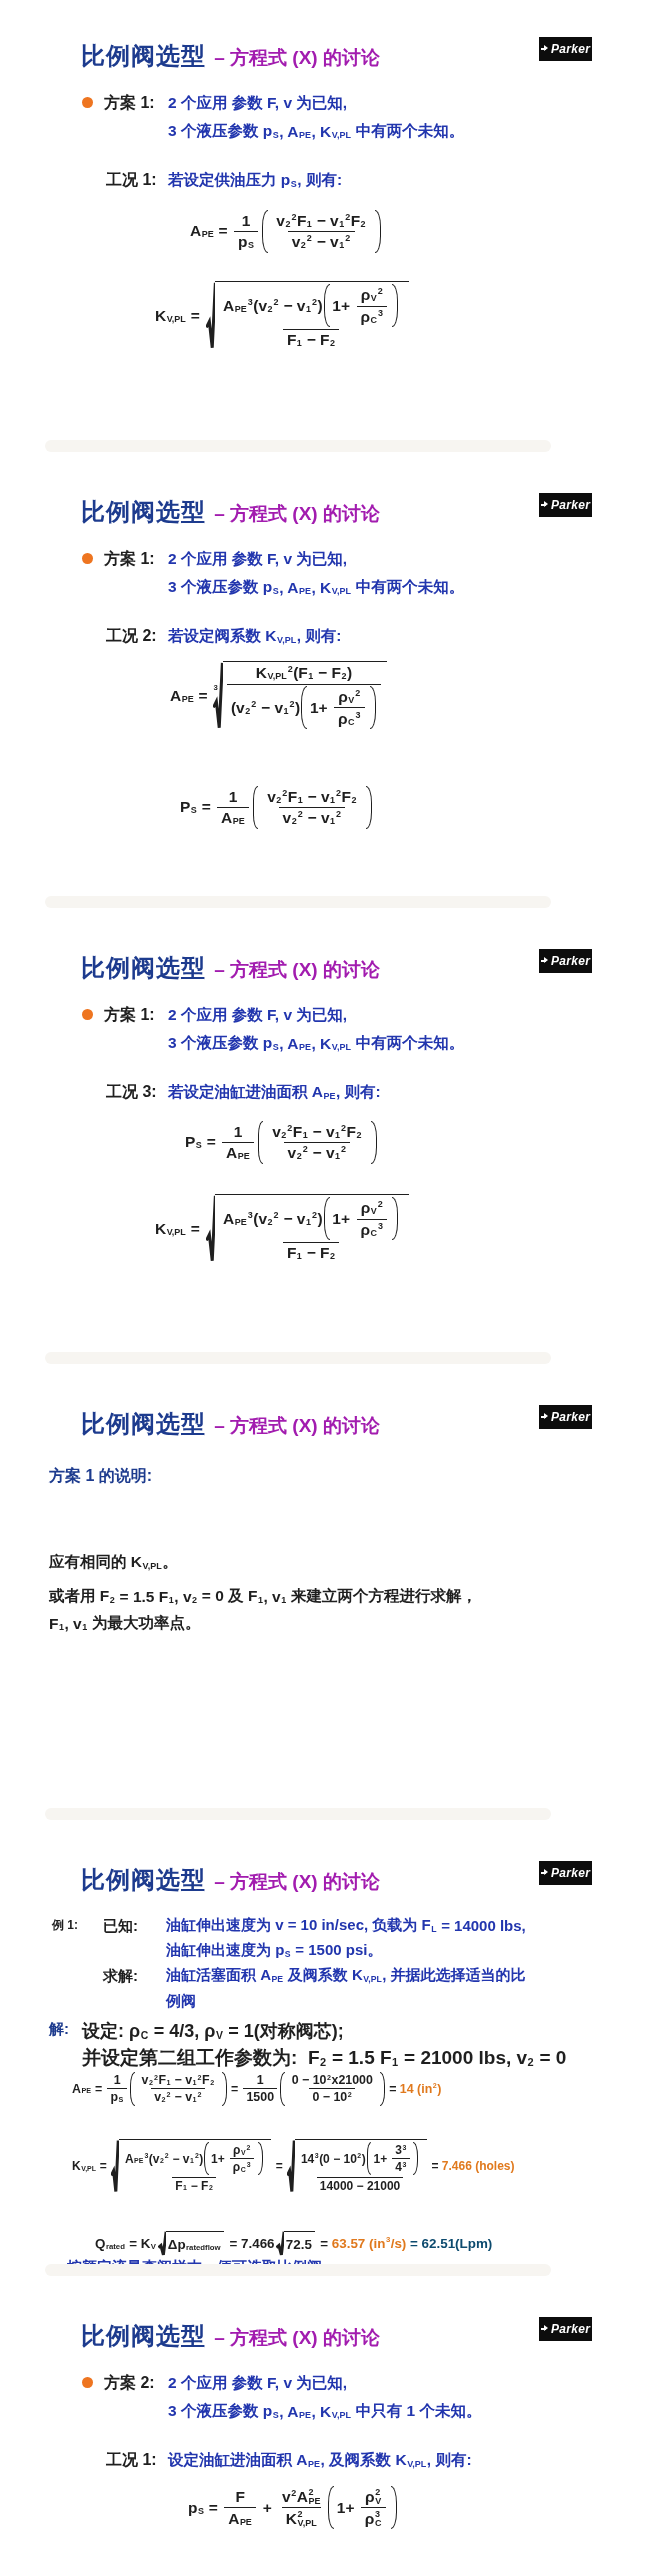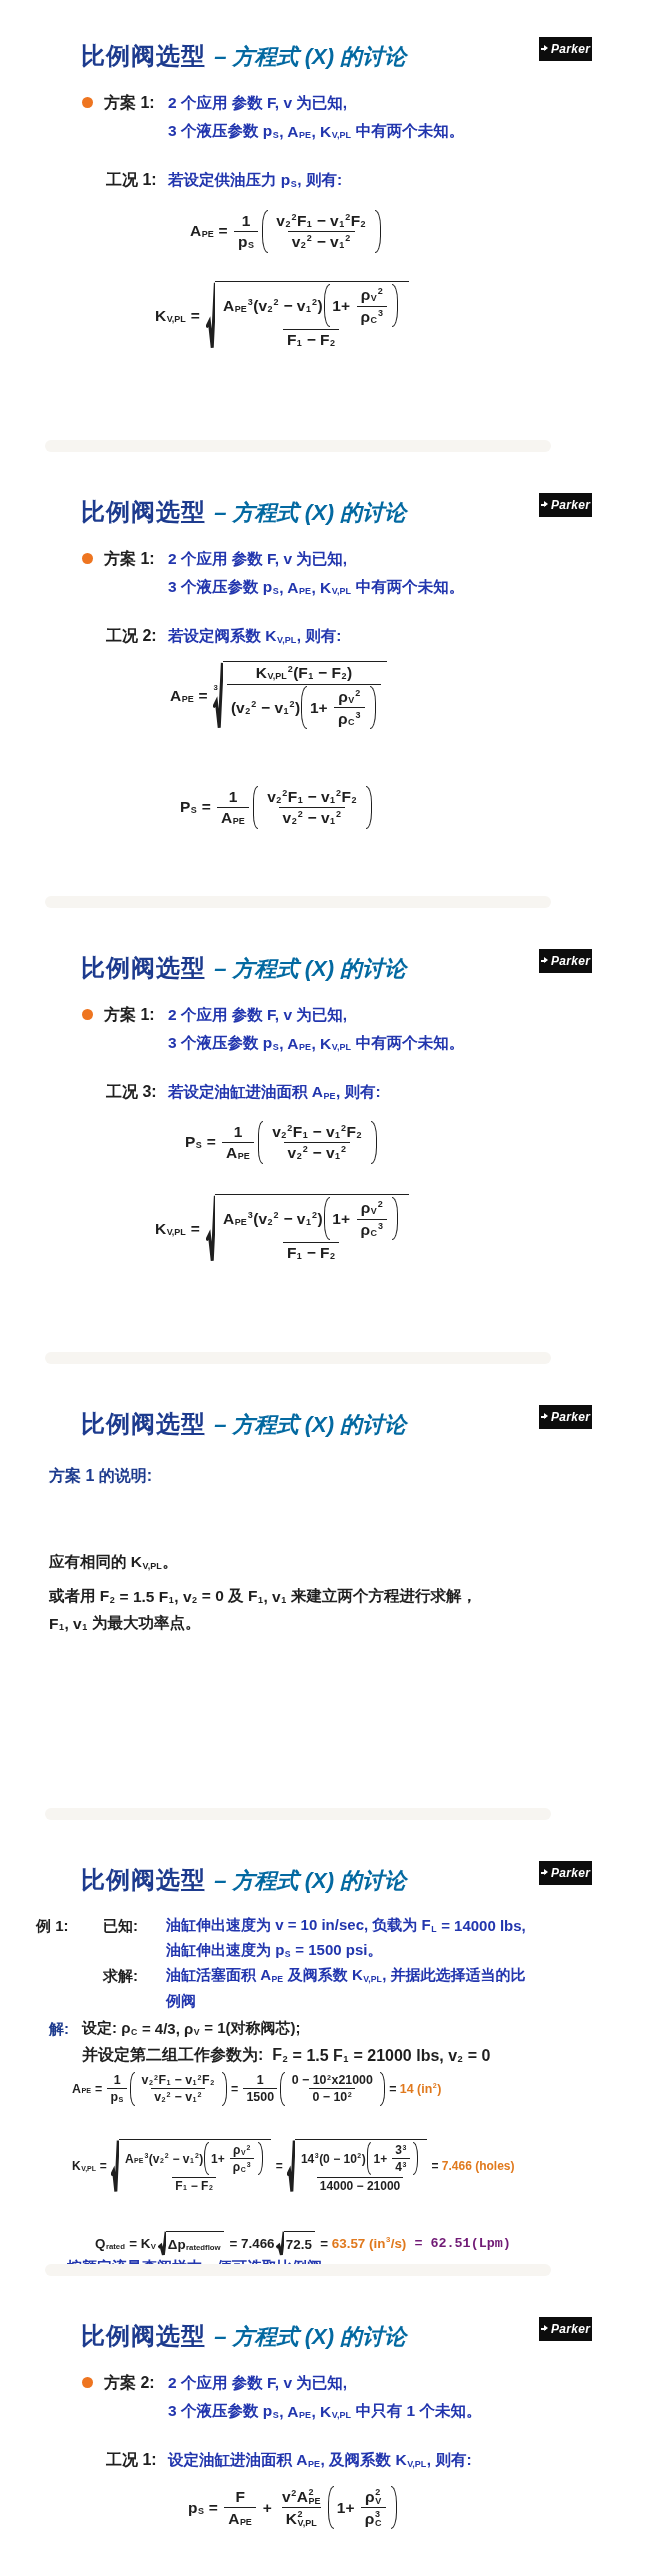--- a/index.html
+++ b/index.html
@@ -2,21 +2,21 @@
 <html style="--title-blue: #1d3b8e; --body-blue: #2236ae; --dark: #1f1f1f; --orange: #ee7520; --logo-bg: #0d0d0d; --logo-fg: #ffffff;font-size:8.2px"><head>
 <meta charset="utf-8">
 <style>
   html,body{margin:0;padding:0;background:#ffffff;}
   body{width:659px;font-family:"Liberation Sans","DejaVu Sans",sans-serif;}
   .slide{position:relative;width:596px;height:456px;background:#ffffff;overflow:hidden;}
   .slide:last-child{height:455px;}
   .edge{position:absolute;left:45px;right:45px;bottom:4.1px;height:12.4px;background:#f7f5f1;border-radius:6.2px;}
   .title{position:absolute;left:81px;top:40px;margin:0;display:flex;align-items:baseline;gap:8.2px;white-space:nowrap;font-weight:800;}
   .tmain{font-size:24px;color:var(--title-blue);letter-spacing:1px;}
-  .tsub{font-size:22px;color:#0369a1;font-style:italic;}
+  .tsub{font-size:19px;color:#a21caf;}
   .logo{position:absolute;left:539px;top:37px;width:53px;height:24px;background:var(--logo-bg);color:var(--logo-fg);display:flex;align-items:center;justify-content:center;}
   .larrow{display:inline-block;width:5.7px;height:2.1px;background:var(--logo-fg);position:relative;margin-right:4.6px;flex:none;}
   .larrow::after{content:"";position:absolute;right:-4.6px;top:-2.6px;border:3.6px solid transparent;border-left:4.6px solid var(--logo-fg);}
   .ltext{font-style:italic;font-weight:800;font-size:12px;letter-spacing:0.3px;}
   .dot{position:absolute;width:10.8px;height:10.8px;border-radius:50%;background:var(--orange);}
   .lab{position:absolute;font-size:16px;font-weight:800;color:var(--dark);white-space:nowrap;}
   .lab.bluelab{color:var(--title-blue);}
   .f{position:absolute;display:flex;align-items:center;font-weight:800;color:var(--dark);font-size:15.5px;white-space:pre;}
   .f.blue{color:var(--body-blue);}
   
@@ -125,41 +125,41 @@
 
 <section class="slide">
   <h1 class="title">
     <span class="tmain">比例阀选型</span>
     <span class="tsub">– 方程式 (X) 的讨论</span>
   </h1>
   <div class="logo">
     <span class="larrow"></span>
     <span class="ltext">Parker</span>
   </div>
-  <div class="lab" style="left:36px;top:93px;font-size:15px">例 1:</div>
+  <div class="lab" style="left:52px;top:93px;font-size:12px">例 1:</div>
   <div class="lab" style="left:103px;top:93px;font-size:15px">已知:</div>
   <div class="f blue" style="left:166px;top:92px;font-size:15px"><span class="txt">油缸伸出速度为 v = 10 in/sec, 负载为 F</span><span class="sub">L</span><span class="txt"> = 14000 lbs,</span></div>
   <div class="f blue" style="left:166px;top:117px;font-size:15px"><span class="txt">油缸伸出速度为 p</span><span class="sub">S</span><span class="txt"> = 1500 psi。</span></div>
   <div class="lab" style="left:103px;top:143px;font-size:15px">求解:</div>
   <div class="f blue" style="left:166px;top:142px;font-size:15px"><span class="txt">油缸活塞面积 A</span><span class="sub">PE</span><span class="txt"> 及阀系数 K</span><span class="sub">V,PL</span><span class="txt">, 并据此选择适当的比</span></div>
   <div class="f blue" style="left:166px;top:168px;font-size:15px"><span class="txt">例阀</span></div>
   <div class="lab bluelab" style="left:49px;top:196px;font-size:15px">解:</div>
-  <div class="f" style="left:82px;top:195px;font-size:15px"><span class="txt">设定: ρ</span><span class="sub">C</span><span class="txt"> = 4/3, ρ</span><span class="sub">V</span><span class="txt"> = 1(对称阀芯);</span></div>
-  <div class="f" style="left:82px;top:221px;font-size:16px"><span class="txt">并设定第二组工作参数为:  F</span><span class="sub">2</span><span class="txt"> = 1.5 F</span><span class="sub">1</span><span class="txt"> = 21000 lbs, v</span><span class="sub">2</span><span class="txt"> = 0</span></div>
+  <div class="f" style="left:82px;top:195px;font-size:18px"><span class="txt">设定: ρ</span><span class="sub">C</span><span class="txt"> = 4/3, ρ</span><span class="sub">V</span><span class="txt"> = 1(对称阀芯);</span></div>
+  <div class="f" style="left:82px;top:221px;font-size:19px"><span class="txt">并设定第二组工作参数为:  F</span><span class="sub">2</span><span class="txt"> = 1.5 F</span><span class="sub">1</span><span class="txt"> = 21000 lbs, v</span><span class="sub">2</span><span class="txt"> = 0</span></div>
   <div class="f" style="left:72px;top:248px;font-size:12.4px"><span class="txt">A</span><span class="sub">PE</span><span class="txt"> = </span><span class="frac"><span class="num"><span class="txt">1</span></span><span class="den"><span class="txt">p</span><span class="sub">S</span></span></span><span class="par"><span class="lp"></span><span class="pbody"><span class="frac"><span class="num"><span class="txt">v</span><span class="sub">2</span><span class="sup">2</span><span class="txt">F</span><span class="sub">1</span><span class="txt"> − v</span><span class="sub">1</span><span class="sup">2</span><span class="txt">F</span><span class="sub">2</span></span><span class="den"><span class="txt">v</span><span class="sub">2</span><span class="sup">2</span><span class="txt"> − v</span><span class="sub">1</span><span class="sup">2</span></span></span></span><span class="rp"></span></span><span class="txt"> = </span><span class="frac"><span class="num"><span class="txt">1</span></span><span class="den"><span class="txt">1500</span></span></span><span class="par"><span class="lp"></span><span class="pbody"><span class="frac"><span class="num"><span class="txt">0 − 10</span><span class="sup">2</span><span class="txt">x21000</span></span><span class="den"><span class="txt">0 − 10</span><span class="sup">2</span></span></span></span><span class="rp"></span></span><span class="txt"> = </span><span class="clr" style="color: rgb(224, 121, 29);"><span class="txt">14 (in</span><span class="sup">2</span><span class="txt">)</span></span></div>
   <div class="f" style="left:72px;top:315px;font-size:12px"><span class="txt">K</span><span class="sub">V,PL</span><span class="txt"> = </span><span class="sqrt"><svg viewBox="0 0 20 60" preserveAspectRatio="none" class="tick">
           <path d="M1 40 L7 35 L13 57.5 L19.5 1.6" fill="none" stroke="currentColor" stroke-width="3" vector-effect="non-scaling-stroke"></path>
         </svg><span class="sbody"><span class="frac"><span class="num"><span class="txt">A</span><span class="sub">PE</span><span class="sup">3</span><span class="txt">(v</span><span class="sub">2</span><span class="sup">2</span><span class="txt"> − v</span><span class="sub">1</span><span class="sup">2</span><span class="txt">)</span><span class="par"><span class="lp"></span><span class="pbody"><span class="txt">1+ </span><span class="frac"><span class="num"><span class="txt">ρ</span><span class="sub">V</span><span class="sup">2</span></span><span class="den"><span class="txt">ρ</span><span class="sub">C</span><span class="sup">3</span></span></span></span><span class="rp"></span></span></span><span class="den"><span class="txt">F</span><span class="sub">1</span><span class="txt"> − F</span><span class="sub">2</span></span></span></span></span><span class="txt"> = </span><span class="sqrt"><svg viewBox="0 0 20 60" preserveAspectRatio="none" class="tick">
           <path d="M1 40 L7 35 L13 57.5 L19.5 1.6" fill="none" stroke="currentColor" stroke-width="3" vector-effect="non-scaling-stroke"></path>
         </svg><span class="sbody"><span class="frac"><span class="num"><span class="txt">14</span><span class="sup">3</span><span class="txt">(0 − 10</span><span class="sup">2</span><span class="txt">)</span><span class="par"><span class="lp"></span><span class="pbody"><span class="txt">1+ </span><span class="frac"><span class="num"><span class="txt">3</span><span class="sup">3</span></span><span class="den"><span class="txt">4</span><span class="sup">3</span></span></span></span><span class="rp"></span></span></span><span class="den"><span class="txt">14000 − 21000</span></span></span></span></span><span class="txt"> = </span><span class="clr" style="color: rgb(224, 121, 29);"><span class="txt">7.466 (holes)</span></span></div>
   <div class="f" style="left:95px;top:407px;font-size:13.4px"><span class="txt">Q</span><span class="sub">rated</span><span class="txt"> = K</span><span class="sub">V</span><span class="sqrt"><svg viewBox="0 0 20 60" preserveAspectRatio="none" class="tick">
           <path d="M1 40 L7 35 L13 57.5 L19.5 1.6" fill="none" stroke="currentColor" stroke-width="3" vector-effect="non-scaling-stroke"></path>
         </svg><span class="sbody"><span class="txt">Δp</span><span class="sub">ratedflow</span></span></span><span class="txt"> = 7.466</span><span class="sqrt"><svg viewBox="0 0 20 60" preserveAspectRatio="none" class="tick">
           <path d="M1 40 L7 35 L13 57.5 L19.5 1.6" fill="none" stroke="currentColor" stroke-width="3" vector-effect="non-scaling-stroke"></path>
-        </svg><span class="sbody"><span class="txt">72.5</span></span></span><span class="txt"> = </span><span class="clr" style="color: rgb(224, 121, 29);"><span class="txt">63.57 (in</span><span class="sup">3</span><span class="txt">/s)</span></span><span class="clr" style="color: #701a75; font-family: Liberation Mono, monospace;"><span class="txt"> = 62.51(Lpm)</span></span></div>
+        </svg><span class="sbody"><span class="txt">72.5</span></span></span><span class="txt"> = </span><span class="clr" style="color: rgb(224, 121, 29);"><span class="txt">63.57 (in</span><span class="sup">3</span><span class="txt">/s)</span></span><span class="clr" style="color: #0c4a6e;"><span class="txt"> = 62.51(Lpm)</span></span></div>
   <div class="f blue" style="left:67px;top:434px;font-size:15px"><span class="txt">按额定流量查阅样本，便可选取比例阀。</span></div>
   <div class="edge"></div>
 </section>
 
 <section class="slide">
   <h1 class="title">
     <span class="tmain">比例阀选型</span>
     <span class="tsub">– 方程式 (X) 的讨论</span>
   </h1>
   <div class="logo">

